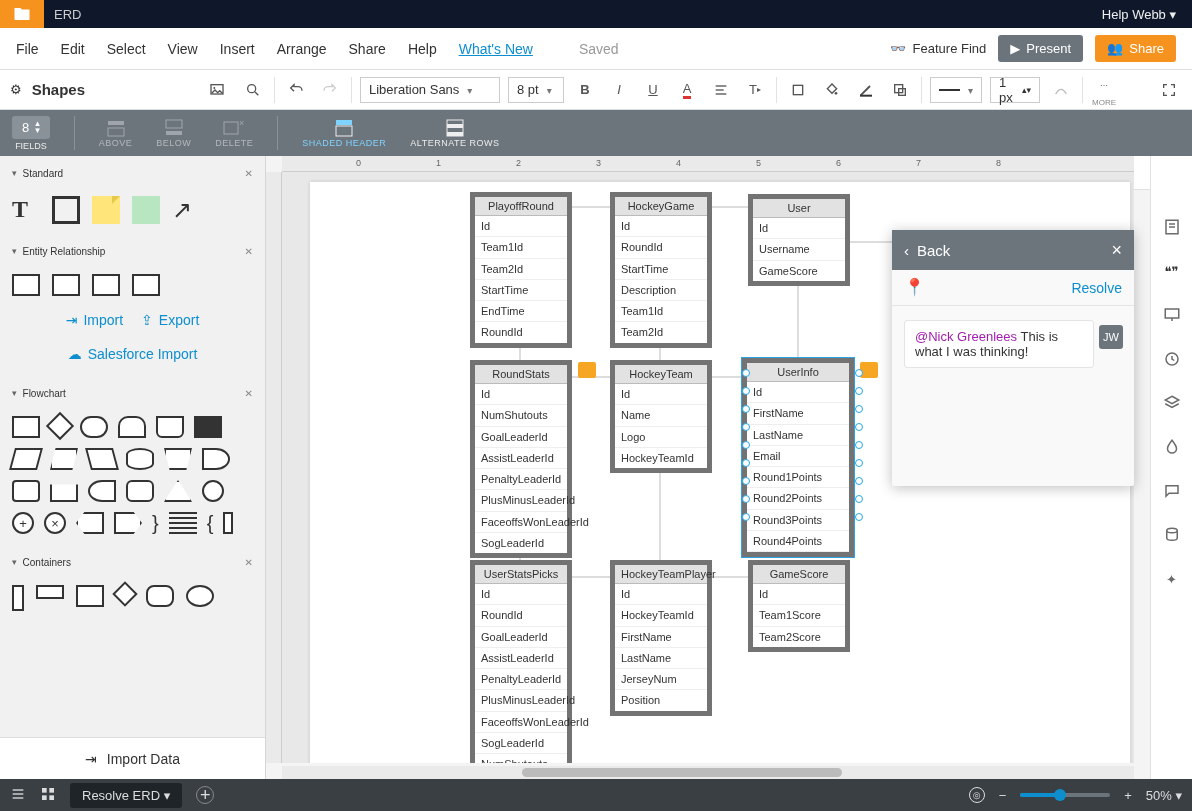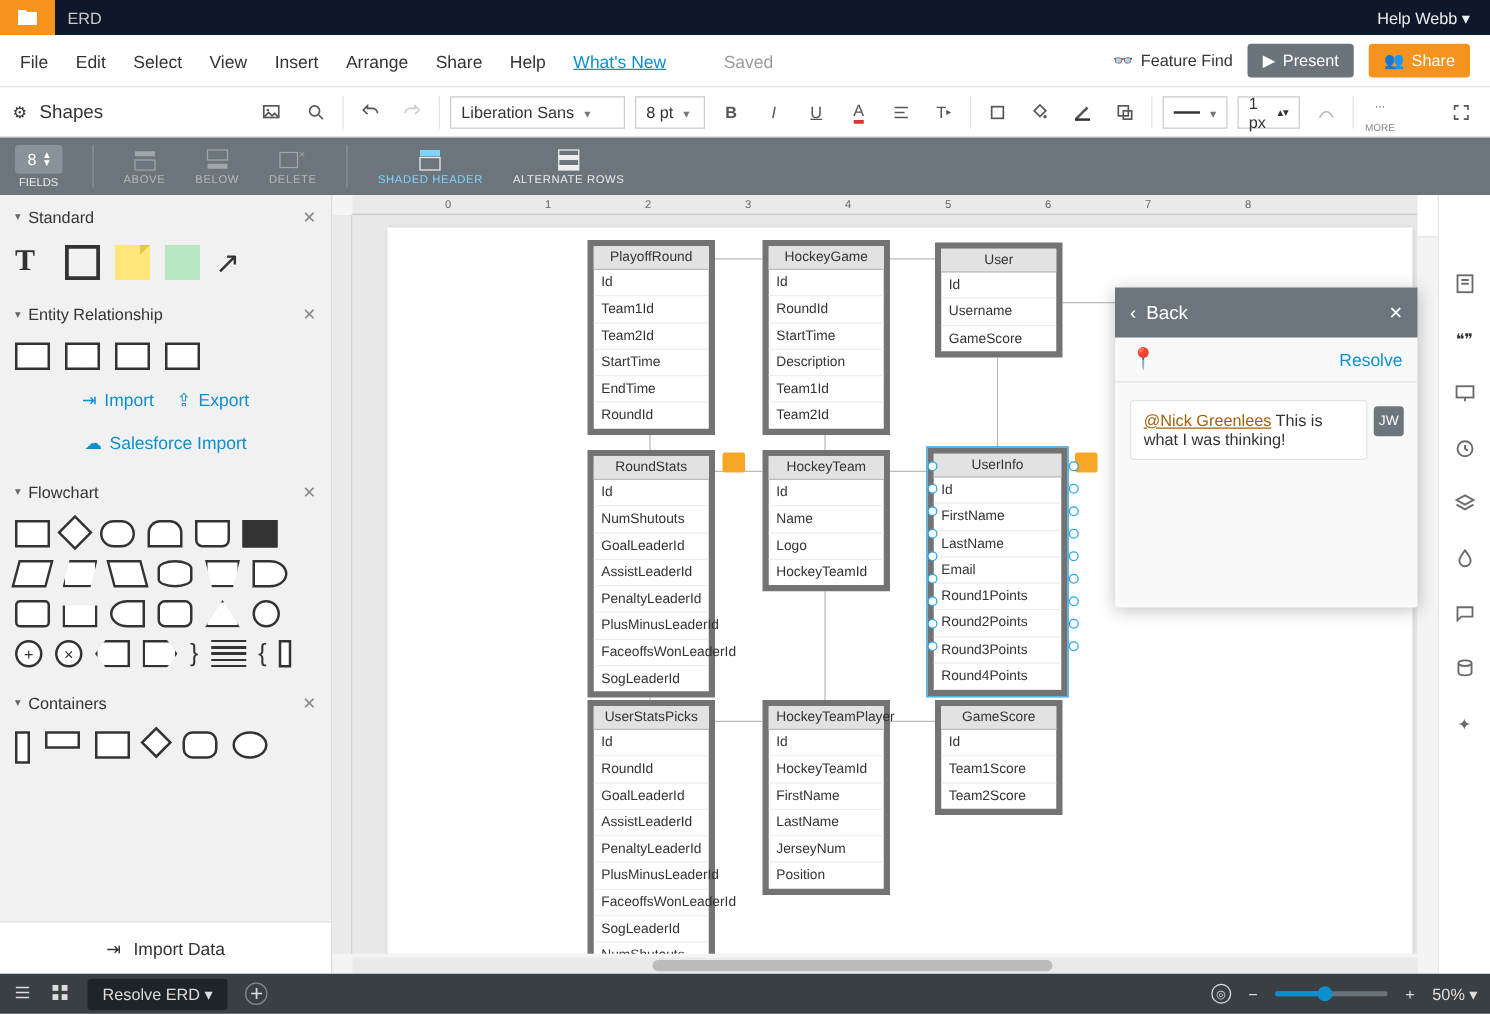--- a/index.html
+++ b/index.html
@@ -37,21 +37,21 @@
   .darkbar .chunk .icn { height:20px; display:flex; align-items:center;}
   .fields-box { background:#8a9299; padding:4px 10px; border-radius:3px; color:#fff; font-size:13px; display:flex;align-items:center;gap:6px;}
   .darkbar .sep2 { width:1px; height:34px; background:#8a9299;}
 
   
   .workspace { position:absolute; top:156px; bottom:32px; left:0; right:0; display:flex;}
   .leftpanel { width:266px; background:#f1f1f1; border-right:1px solid #d5d5d5; overflow-y:auto; position:relative;}
   .canvas { flex:1; position:relative; background:#f4f4f4; overflow:hidden;}
   .rightrail { width:42px; background:#fff; border-left:1px solid #e1e1e1; display:flex;flex-direction:column;align-items:center; padding-top:10px; gap:22px;}
 
-  .section-hdr { height:34px;display:flex;align-items:center; padding:0 12px; color:#333; font-size:13px; cursor:pointer;}
+  .section-hdr { height:34px;display:flex;align-items:center; padding:0 12px; color:#333; font-size:10px; cursor:pointer;}
   .section-hdr::before { content:"▾"; font-size:9px;margin-right:6px;color:#666;}
   .section-hdr .close { margin-left:auto; color:#888;}
   .shapes-grid { display:flex;flex-wrap:wrap; padding:6px 12px 10px; gap:12px;}
   .mini-shape { width:28px;height:22px; border:2px solid #333; background:#fff;}
   .shape-big { width:28px;height:28px;}
 
   .er-links { display:flex;flex-wrap:wrap;justify-content:center; gap:18px; padding: 6px 10px 14px; color:#0d8ecf; font-size:14px;}
   .er-links .lnk { display:flex;align-items:center;gap:6px;}
 
   .import-data-btn { position:absolute; bottom:0; left:0; right:0; height:42px; background:#fff;border-top:1px solid #ddd; display:flex;align-items:center;justify-content:center;gap:10px; font-size:14px;}
@@ -73,21 +73,21 @@
   .note-badge { position:absolute; width:18px;height:16px; background:#f6a623; border-radius:2px;}
 
   
   .comment-panel { position:absolute; top:230px; right:58px; width:242px; background:#f9f9f9; box-shadow:0 2px 14px rgba(0,0,0,0.25); border-radius:2px; z-index:50;}
   .comment-hdr { height:40px;background:#6d757c;color:#fff;display:flex;align-items:center;padding:0 12px;gap:10px;font-size:15px;}
   .comment-hdr .close { margin-left:auto; font-size:18px;}
   .comment-sub { height:36px;display:flex;align-items:center;padding:0 12px;justify-content:space-between;border-bottom:1px solid #e5e5e5;}
   .comment-sub .resolve { color:#0d8ecf;font-size:14px;}
   .comment-body { padding:14px 12px; min-height:180px;}
   .comment-msg { background:#fff;border:1px solid #e4e4e4;border-radius:3px;padding:8px 10px;font-size:13px;position:relative;margin-right:28px;}
-  .comment-msg .mention { color:#a16207;text-decoration:underline;}
+  .comment-msg .mention { color:#a21caf;}
   .comment-avatar { position:absolute;right:-30px;top:4px;width:24px;height:24px;background:#6d757c;color:#fff;font-size:11px;display:flex;align-items:center;justify-content:center;border-radius:3px;}
   .comment-input-wrap { padding:10px 12px;}
   .comment-input { width:100%;border:1.5px solid #4aa3e0;border-radius:3px;padding:8px;font-size:13px;color:#999;height:48px;}
   .reply-btn { float:right;margin:0 12px 12px 0;background:#4aa3e0;color:#fff;padding:6px 14px;border-radius:3px;font-size:13px;}
 
   
   .bottombar { position:absolute; bottom:0; left:0; right:0; height:32px; background:#3a3f44; display:flex;align-items:center; color:#ddd; padding:0 10px; gap:14px;}
   .tab-pill { background:#1f2428; padding:5px 12px; border-radius:3px; font-size:13px;display:flex;align-items:center;gap:6px;}
   .bb-right { margin-left:auto; display:flex;align-items:center; gap:14px;}
   .zoom-slider { width:90px;height:4px;background:#6b737b;position:relative;border-radius:2px;}
@@ -138,21 +138,21 @@
       <span>👥</span>
       <span>Share</span>
     </div>
   </div>
 </div>
 
 <div class="fmtbar">
 
   <div style="width:256px;display:flex;align-items:center;gap:10px;">
     <span class="gear">⚙</span>
-    <span style="font-size:15px;font-weight:400;">Shapes</span>
+    <span style="font-size:15px;font-weight:700;">Shapes</span>
     <span style="margin-left:auto;" class="iconbtn">
         <svg viewBox="0 0 24 24">
           <rect x="3" y="4" width="18" height="14" fill="none" stroke="#555" stroke-width="2"></rect>
           <circle cx="8" cy="9" r="1.5" fill="#555"></circle>
           <path d="M4 17l5-5 4 4 3-3 4 4" fill="none" stroke="#555" stroke-width="2"></path>
         </svg>
       </span>
     <span class="iconbtn">
         <svg viewBox="0 0 24 24">
           <circle cx="10" cy="10" r="6" fill="none" stroke="#555" stroke-width="2"></circle>

